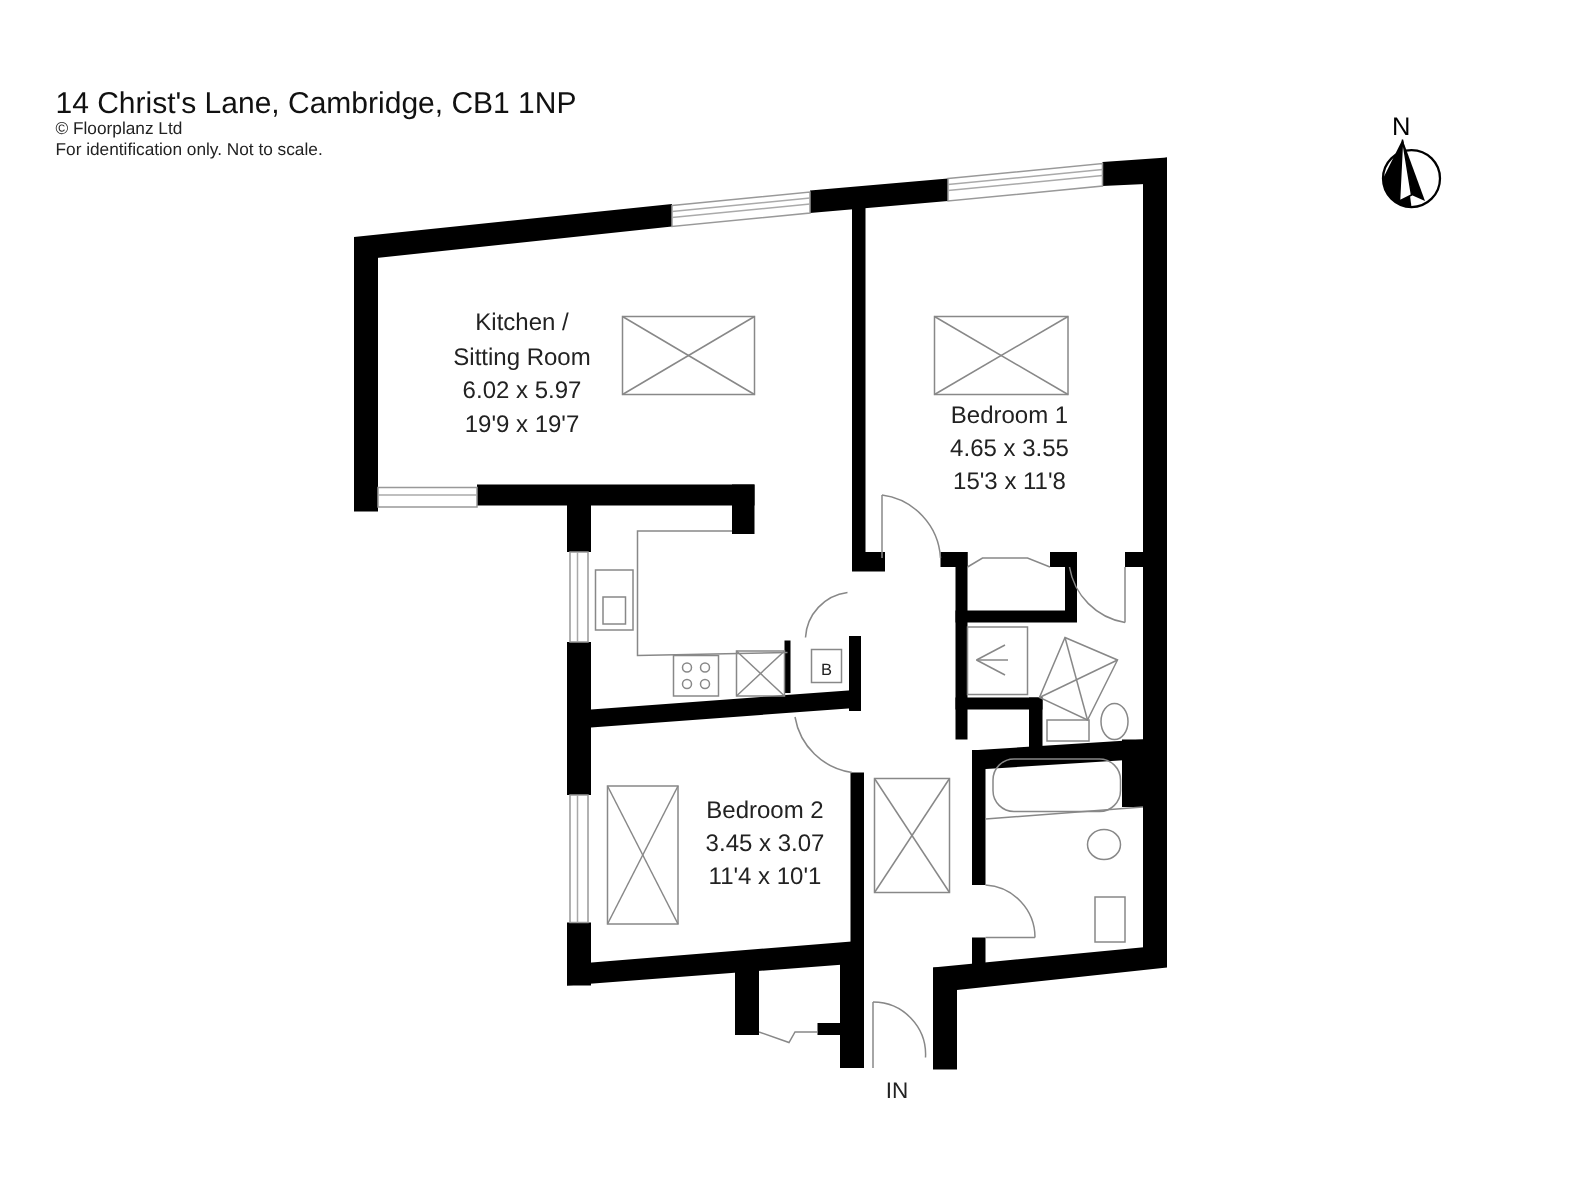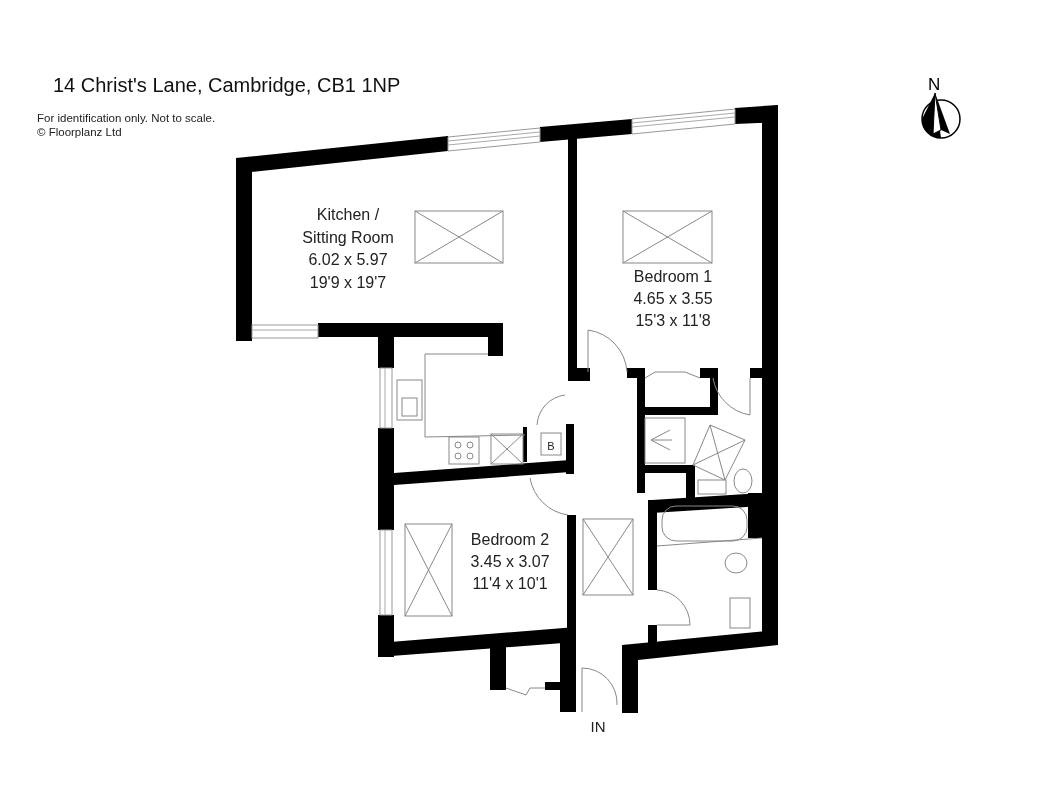--- a/index.html
+++ b/index.html
@@ -1,33 +1,33 @@
 <!DOCTYPE html>
 <html><head>
 <meta charset="utf-8">
 <style>
   html, body { margin: 0; padding: 0; background: #ffffff; }
   body { width: 1056px; height: 802px; position: relative; overflow: hidden; font-family: "Liberation Sans", sans-serif; color: #111; }
   .header { position: absolute; left: 37px; top: 58px; }
-  .title { font-size: 20px; line-height: 22px; margin: 16px; font-weight: normal; color: #111; }
+  .title { font-size: 20px; line-height: 22px; margin: 0; font-weight: normal; color: #111; }
   .sub { font-size: 11.5px; line-height: 13.5px; color: #222; }
   .plan { position: absolute; left: 0; top: 0; }
   .lbl { font-family: "Liberation Sans", sans-serif; fill: #222; font-size: 16px; text-anchor: middle; }
   .in-lbl { font-size: 15px; }
   .fixture { fill: none; stroke: #888; stroke-width: 1; }
   .win { fill: #fff; stroke: #999; stroke-width: 1; }
   .wall { fill: #000; }
 </style>
 </head>
 <body>
 
 <div class="header">
   <div class="title">14 Christ's Lane, Cambridge, CB1 1NP</div>
+  <div class="sub">© Floorplanz Ltd</div>
   <div class="sub">For identification only. Not to scale.</div>
-  <div class="sub">© Floorplanz Ltd</div>
 </div>
 
 <svg class="plan" width="1056" height="802" viewBox="0 0 1056 802">
 
   <g>
     <text x="928" y="90" font-family="Liberation Sans, sans-serif" font-size="17" fill="#000">N</text>
     <circle cx="941" cy="119" r="19" fill="#fff" stroke="#000" stroke-width="1.5"></circle>
     <path d="M922,119 A19,19 0 0 0 941,138 L935,93 Z" fill="#000"></path>
     <path d="M935,93 L950,134 L941,130 Z" fill="#000"></path>
     <path d="M935,93 L941,130 L933,134 Z" fill="#fff" stroke="#000" stroke-width="1"></path>

